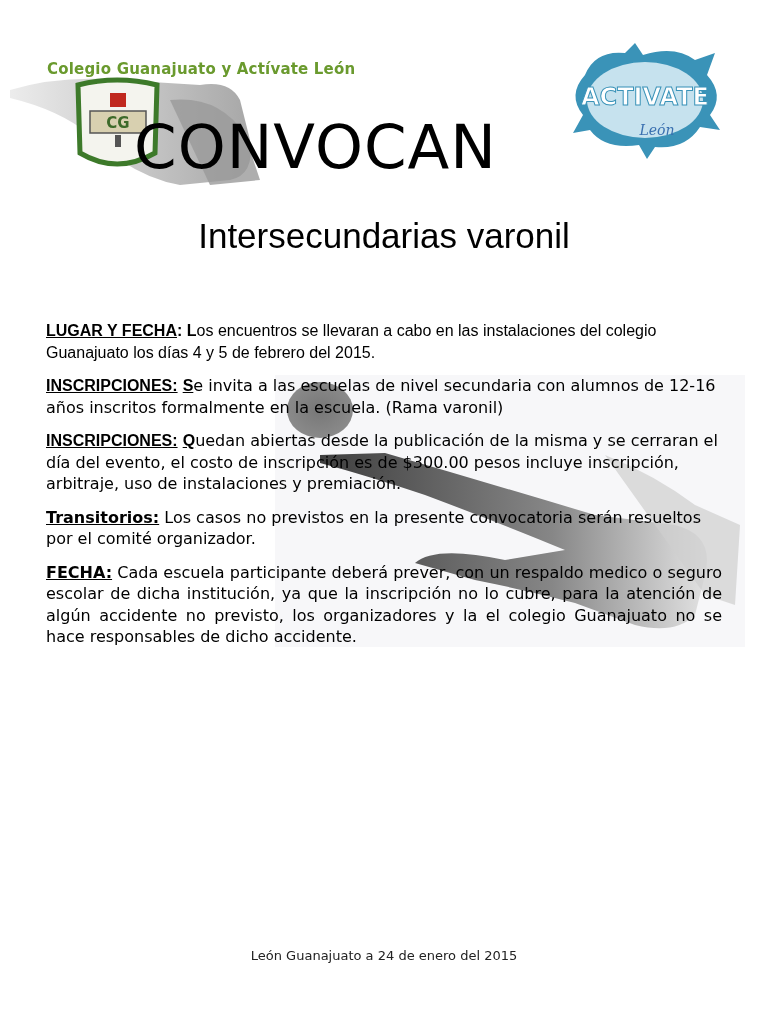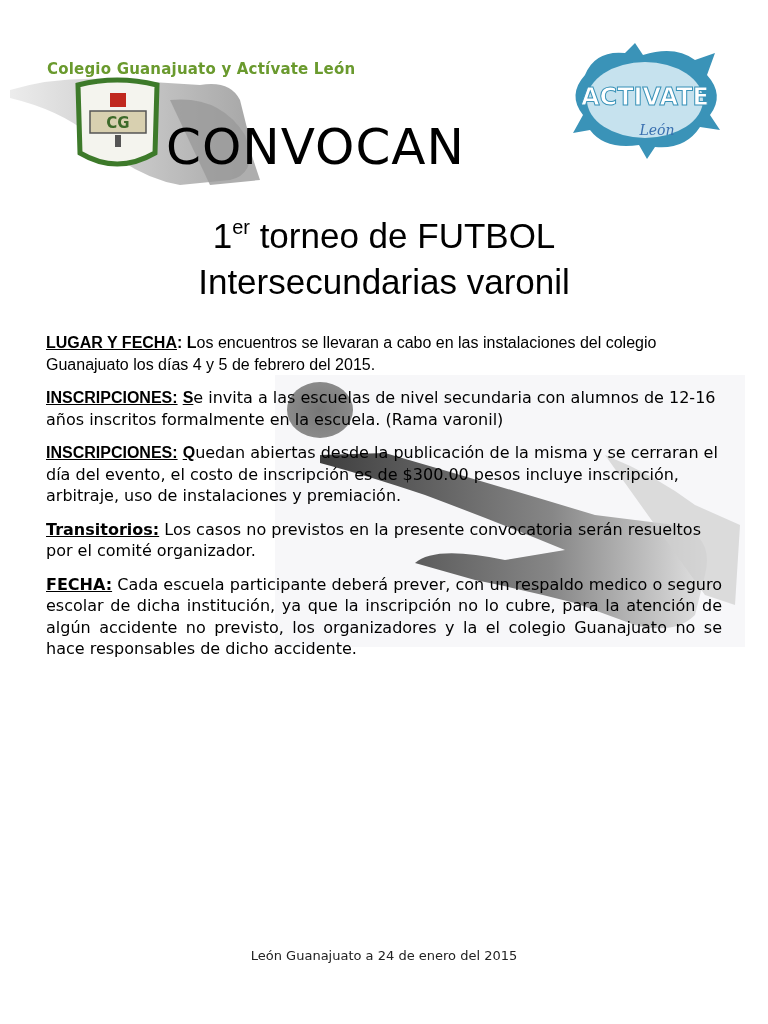--- a/index.html
+++ b/index.html
@@ -9,27 +9,27 @@
     font-family:"DejaVu Sans", sans-serif;
   }
   .bg-figure-top { position:absolute; left:0; top:40px; width:380px; height:150px; }
   .bg-figure-main { position:absolute; left:275px; top:375px; width:470px; height:272px;
     background:#f7f7f9; }
   .logo-cg { position:absolute; left:70px; top:75px; width:95px; height:100px; }
   .logo-activate { position:absolute; left:565px; top:35px; width:160px; height:125px; }
   .school-line { position:absolute; left:47px; top:60px; font-size:15px; font-weight:bold;
     color:#6a9a2e; letter-spacing:0.2px; }
   .convocan { position:absolute; left:0; width:631px; top:102px; text-align:center;
-    font-size:50px; letter-spacing:1px; line-height:90px; }
+    font-size:61px; letter-spacing:1px; line-height:90px; }
   .title { position:absolute; left:0; width:768px; top:213px; text-align:center;
     font-family:"Liberation Sans", sans-serif; font-size:35px; line-height:46px; }
   .title sup { font-size:20px; vertical-align:14px; line-height:0; }
   .body { position:absolute; left:46px; top:320px; width:676px; font-size:16px;
     line-height:21.5px; }
-  .para { margin:12px 0 12px 0; }
+  .para { margin:0 0 12px 0; }
   .label { font-weight:bold; text-decoration:underline; }
   .lbl-sans { font-family:"Liberation Sans", sans-serif; }
   .justify { text-align:justify; }
   .footer { position:absolute; left:0; width:768px; top:948px; text-align:center;
     font-size:13px; color:#222; }
 </style>
 </head>
 <body>
 
 <svg class="bg-figure-top" viewBox="0 0 380 150">
@@ -74,21 +74,20 @@
   <path d="M20,40 Q30,15 60,18 L70,8 L78,20 Q110,10 130,25 L150,18 L142,40 Q160,60 145,80 L155,95 L135,92 Q120,115 90,112 L82,124 L74,110 Q40,115 25,95 L8,98 L18,80 Q2,60 20,40 Z" fill="#3a93b8"></path>
   <ellipse cx="80" cy="65" rx="58" ry="38" fill="#dff0f7" opacity="0.85"></ellipse>
   <text x="80" y="70" text-anchor="middle" font-family="DejaVu Sans, sans-serif" font-weight="bold" font-size="24" fill="#ffffff" stroke="#3a93b8" stroke-width="1">ACTIVATE</text>
   <text x="92" y="100" text-anchor="middle" font-family="DejaVu Serif, serif" font-style="italic" font-size="14" fill="#3a70b0">León</text>
 </svg>
 
 <div class="school-line">Colegio Guanajuato y Actívate León</div>
 <div class="convocan">CONVOCAN</div>
 
 <div class="title">
-  <div><span>1</span><sup>er</sup><span> torneo de FUTBOL</span></div>
   <div>Intersecundarias varonil</div>
 </div>
 
 <div class="body">
   <p class="para">
     <span class="label lbl-sans">LUGAR Y FECHA</span><b class="lbl-sans">: </b><b class="lbl-sans">L</b><span class="lbl-sans">os encuentros se llevaran a cabo en las instalaciones del colegio Guanajuato los días 4 y 5 de febrero del 2015.</span>
   </p>
   <p class="para">
     <span class="label lbl-sans">INSCRIPCIONES:</span><span> </span><b class="lbl-sans" style="text-decoration:underline">S</b><span>e invita a las escuelas de nivel secundaria con alumnos de 12-16 años inscritos formalmente en la escuela. (Rama varonil)</span>
   </p>

